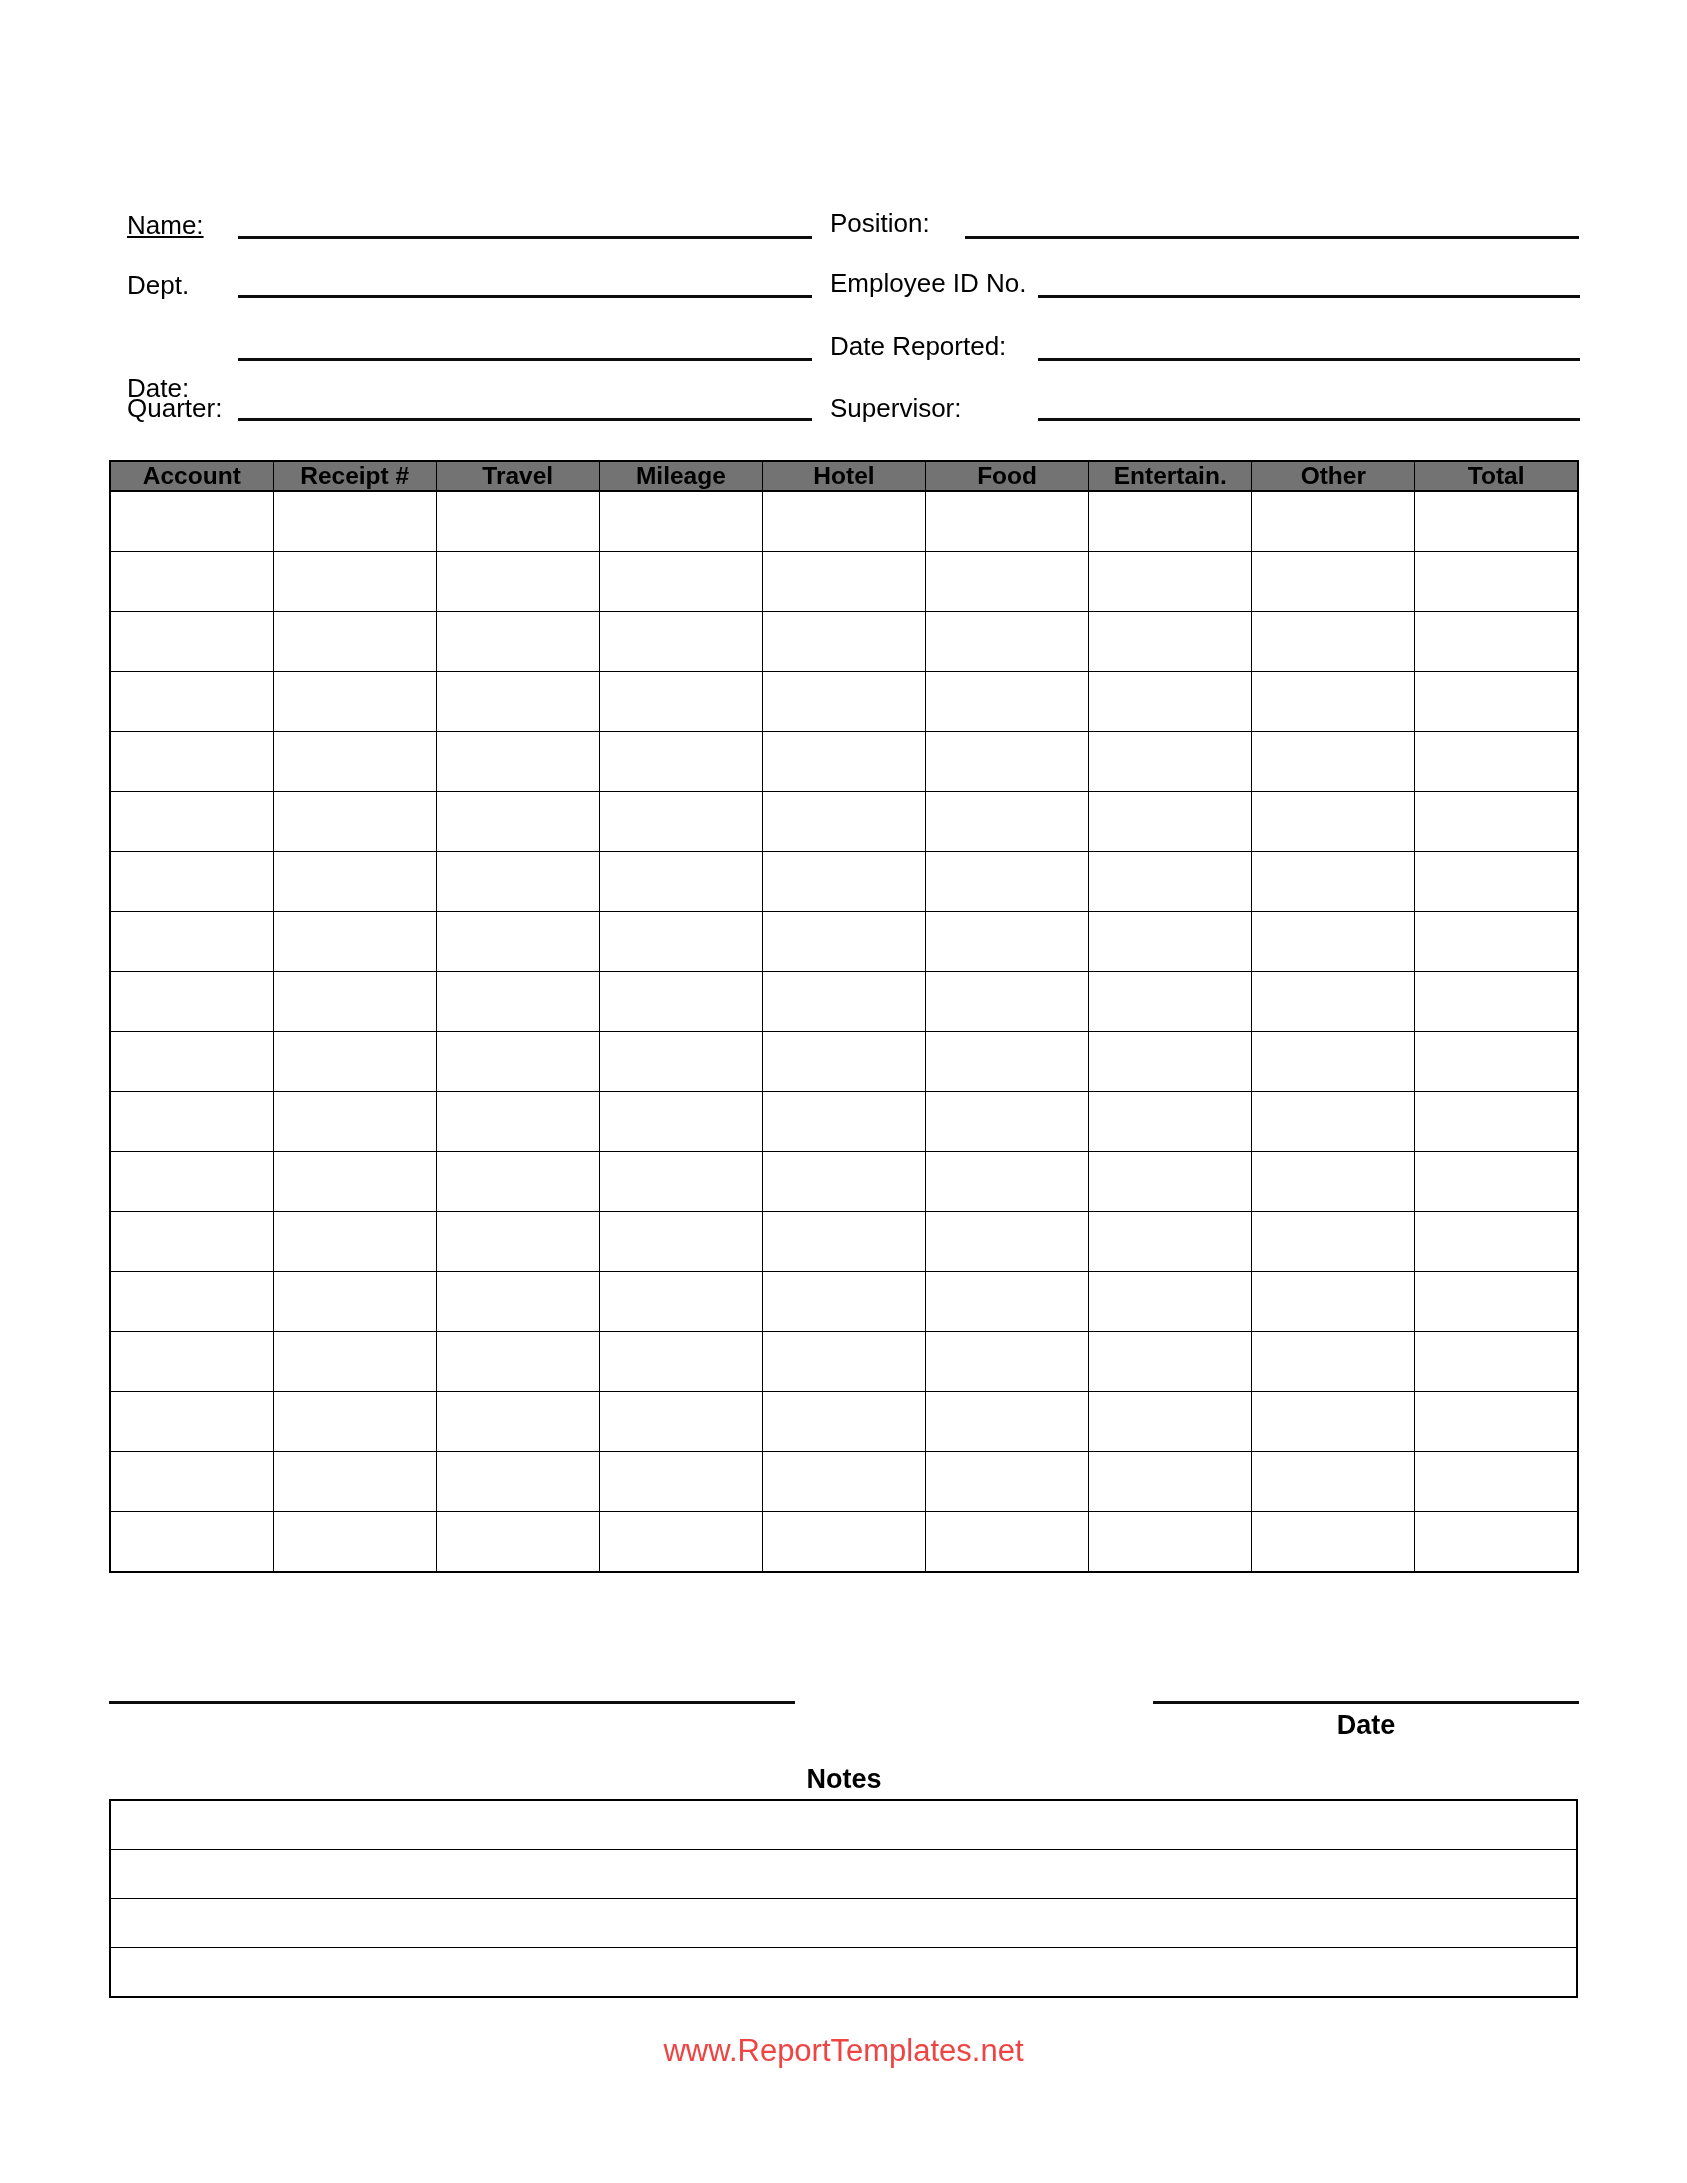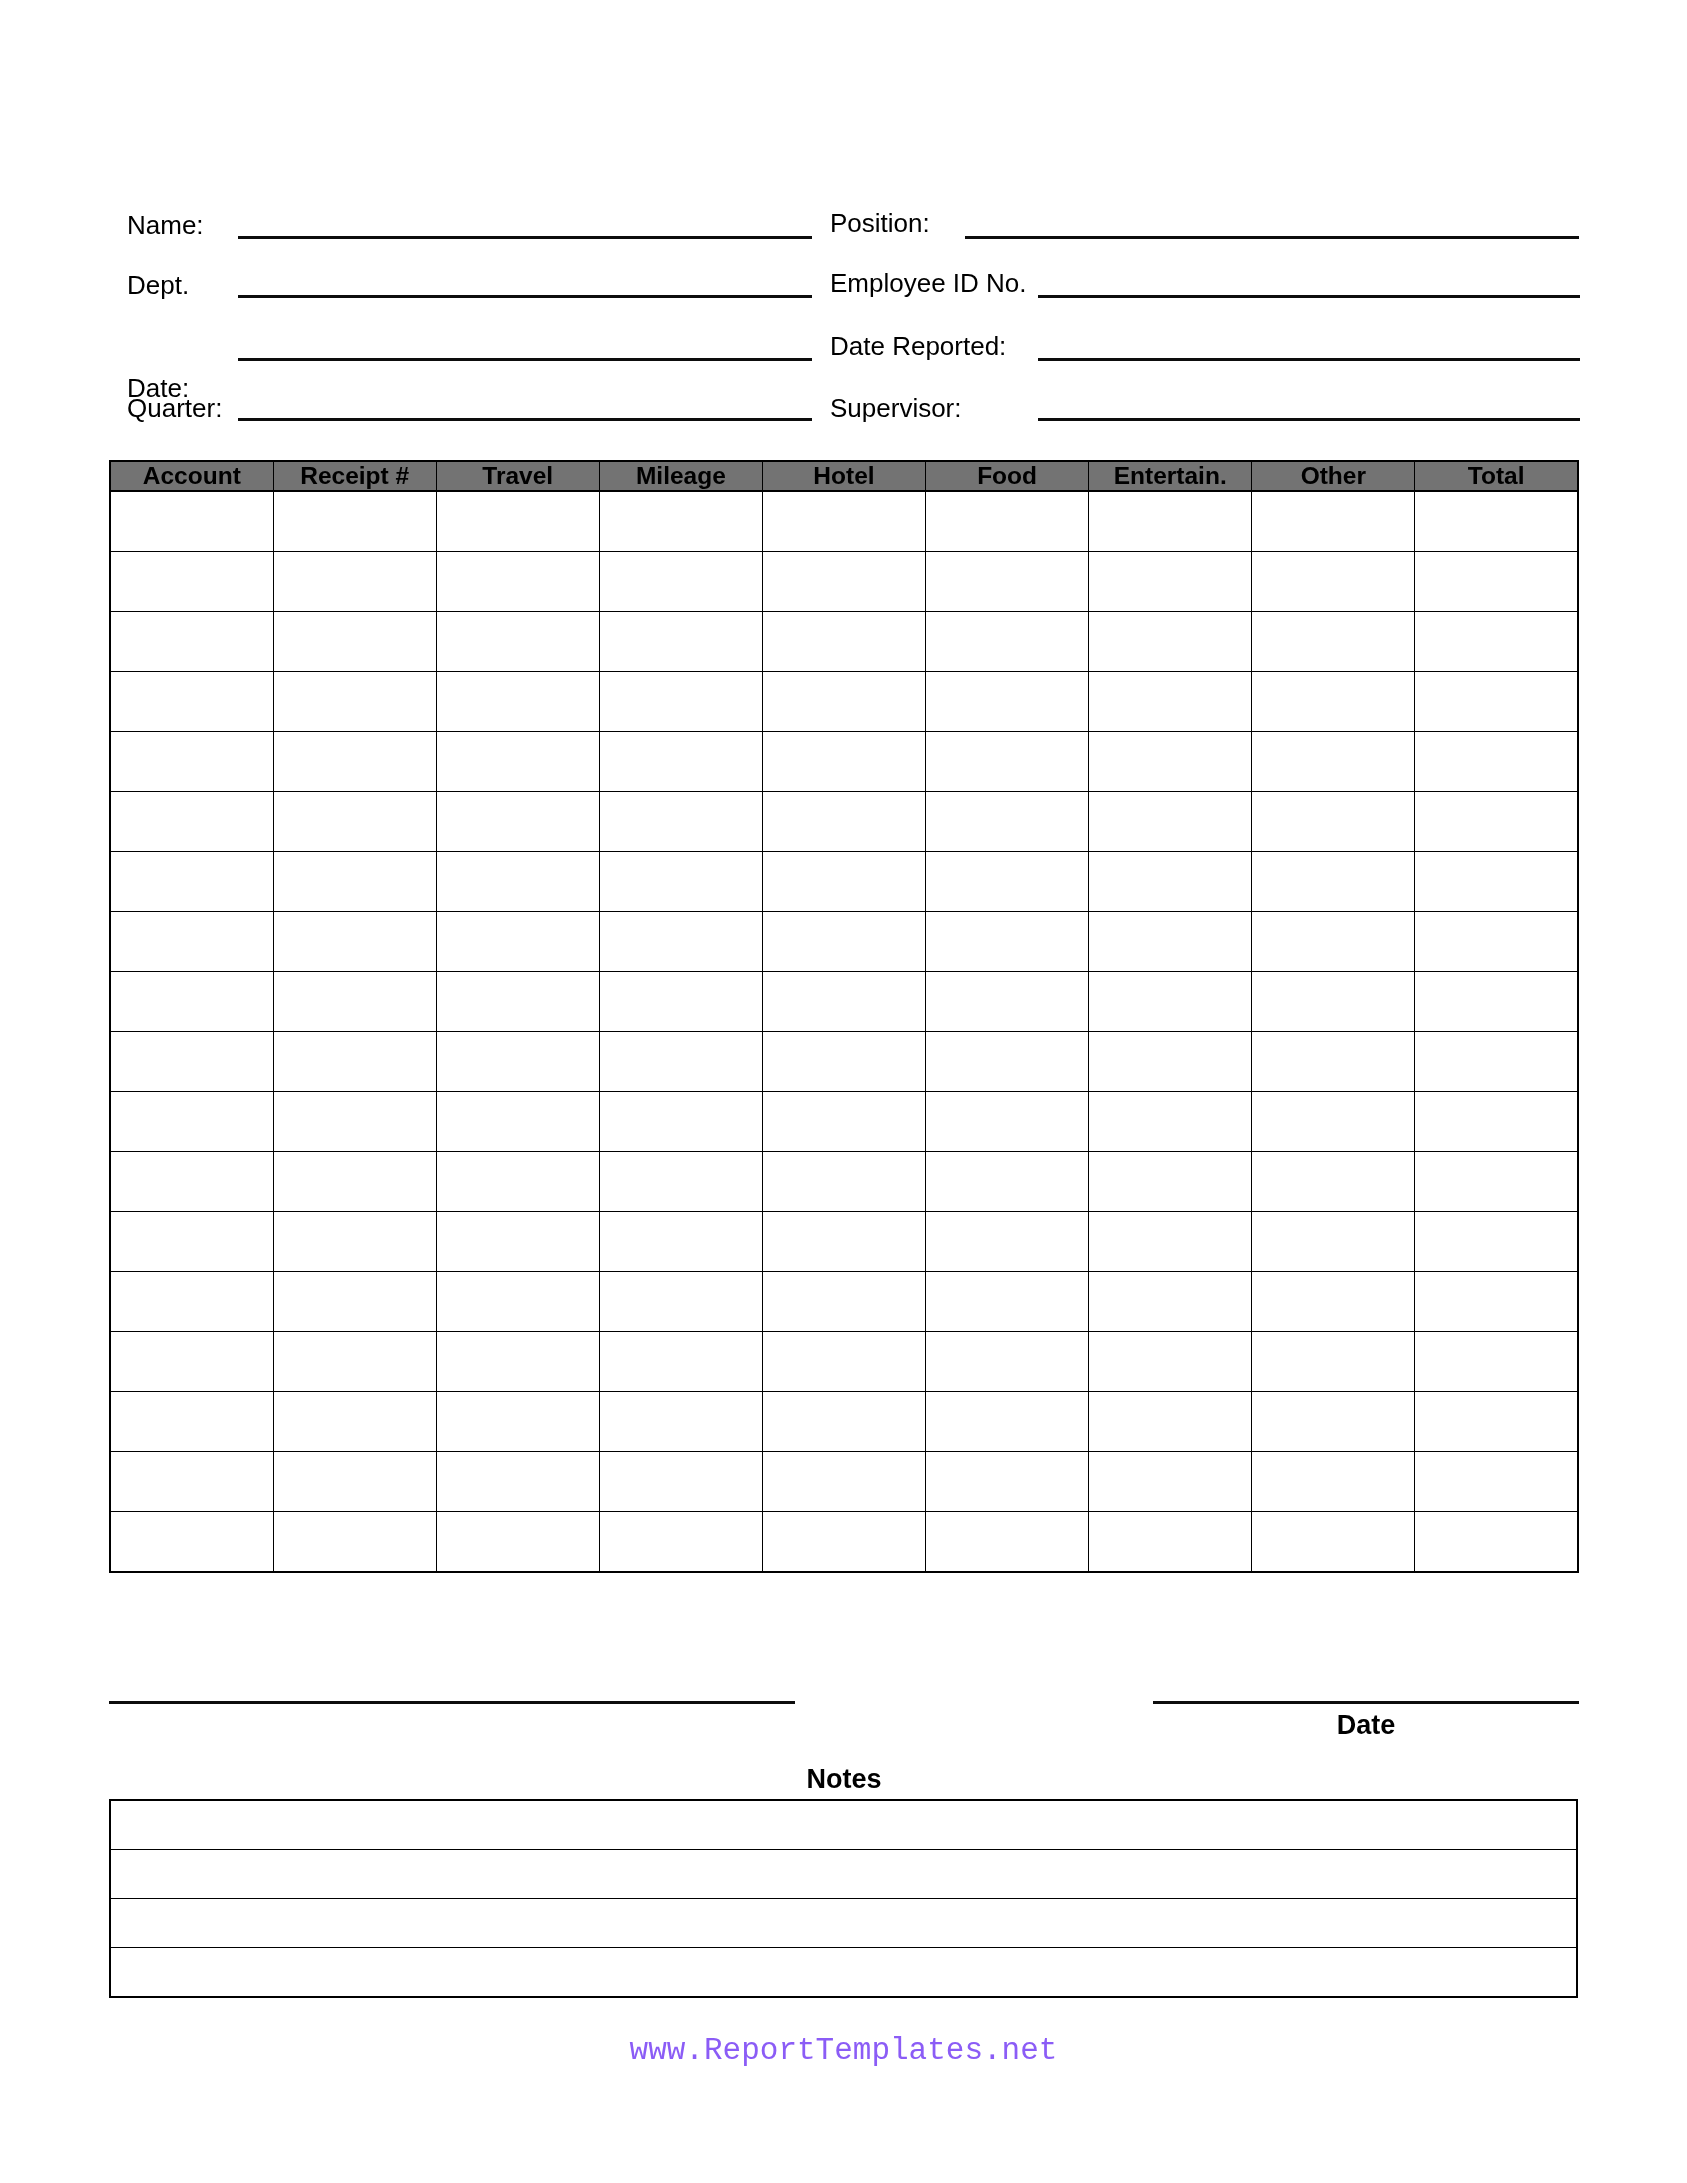--- a/index.html
+++ b/index.html
@@ -45,31 +45,31 @@
   .notes-box {
     position:absolute; left:109px; top:1799px; width:1465px;
     border:2.6px solid #000;
   }
   .notes-row { height:48px; border-bottom:1.7px solid #000; }
   .notes-row:last-child { border-bottom:none; }
 
   
   .footer {
     position:absolute; left:0; top:2033px; width:1687px; text-align:center;
-    font-family:Liberation Mono, monospace; font-size:31px; color:#8b5cf6;
+    font-family:Liberation Sans, sans-serif; font-size:31px; color:#ef4444;
   }
 </style>
 </head>
 <body>
 
 <div class="page">
 
 
   <div id="fields-container">
-      <div class="field-label" style="left: 127px; top: 212px;">Name:</div>
+      <div class="field-label" style="left: 127px; top: 212px; text-decoration: underline;">Name:</div>
       <div class="field-line" style="left: 238px; top: 236px; width: 574px;"></div>
       <div class="field-label" style="left: 127px; top: 272px;">Dept.</div>
       <div class="field-line" style="left: 238px; top: 295px; width: 574px;"></div>
       <div class="field-label" style="left: 127px; top: 333px; margin-top: 42px;">Date:</div>
       <div class="field-line" style="left: 238px; top: 358px; width: 574px;"></div>
       <div class="field-label" style="left: 127px; top: 395px;">Quarter:</div>
       <div class="field-line" style="left: 238px; top: 418px; width: 574px;"></div>
       <div class="field-label" style="left: 830px; top: 210px;">Position:</div>
       <div class="field-line" style="left: 965px; top: 236px; width: 614px;"></div>
       <div class="field-label" style="left: 830px; top: 270px;">Employee ID No.</div>

